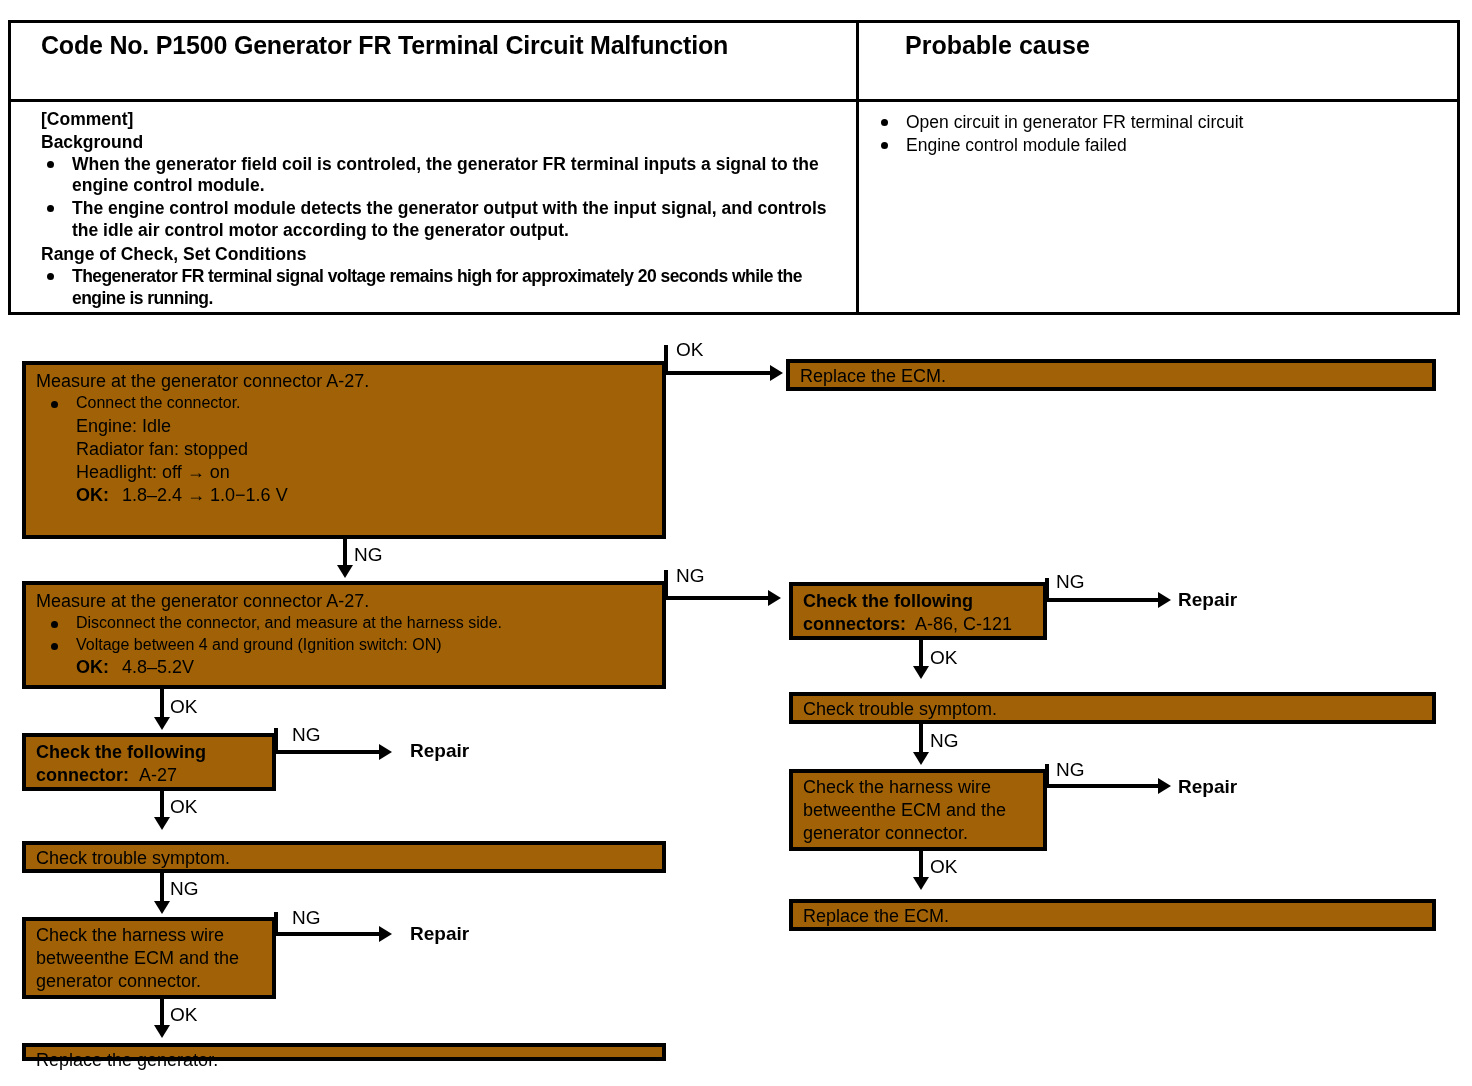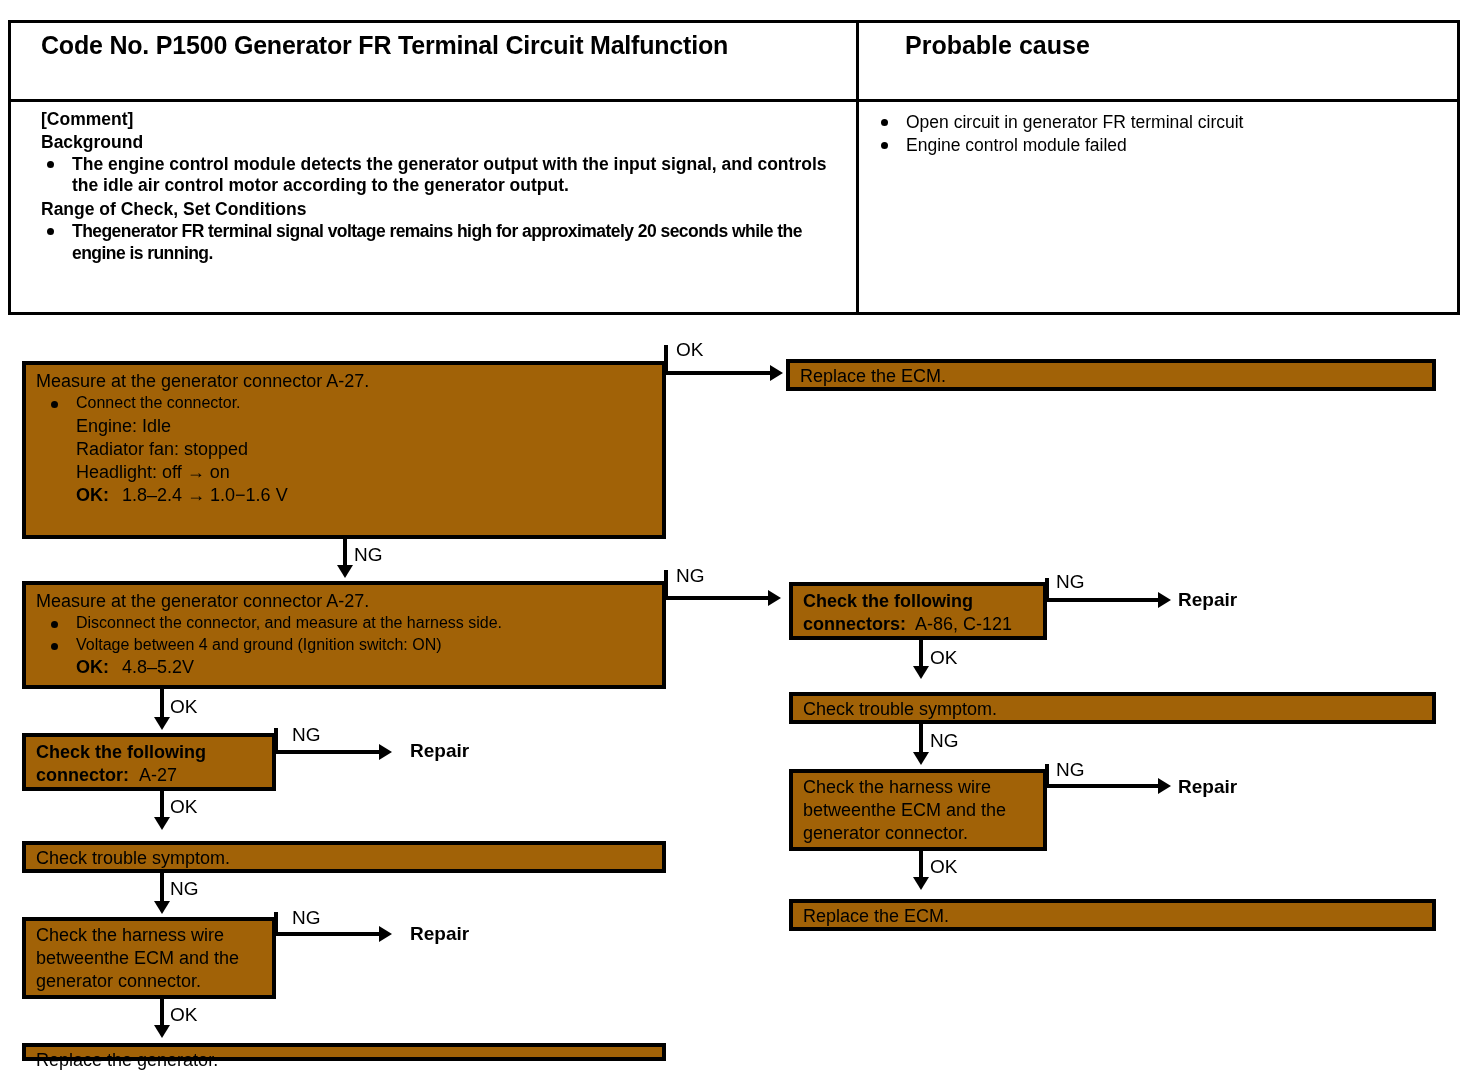--- a/index.html
+++ b/index.html
@@ -177,20 +177,24 @@
 <div class="hdr-table">
 
   <div class="hdr-left">
     <div class="hdr-title-cell">
       <div class="hdr-title">Code No. P1500 Generator FR Terminal Circuit Malfunction</div>
     </div>
     <div class="hdr-body-left">
       <div class="cm-head">[Comment]</div>
       <div class="cm-head">Background</div>
       <ul class="bul">
+        <li>
+          <span class="dot"></span>
+          <span>When the generator field coil is controled, the generator FR terminal inputs a signal to the engine control module.</span>
+        </li>
         <li>
           <span class="dot"></span>
           <span>The engine control module detects the generator output with the input signal, and controls the idle air control motor according to the generator output.</span>
         </li>
       </ul>
       <div class="cm-head">Range of Check, Set Conditions</div>
       <ul class="bul">
         <li>
           <span class="dot"></span>
           <span class="tight">Thegenerator FR terminal signal voltage remains high for approximately 20 seconds while the engine is running.</span>

